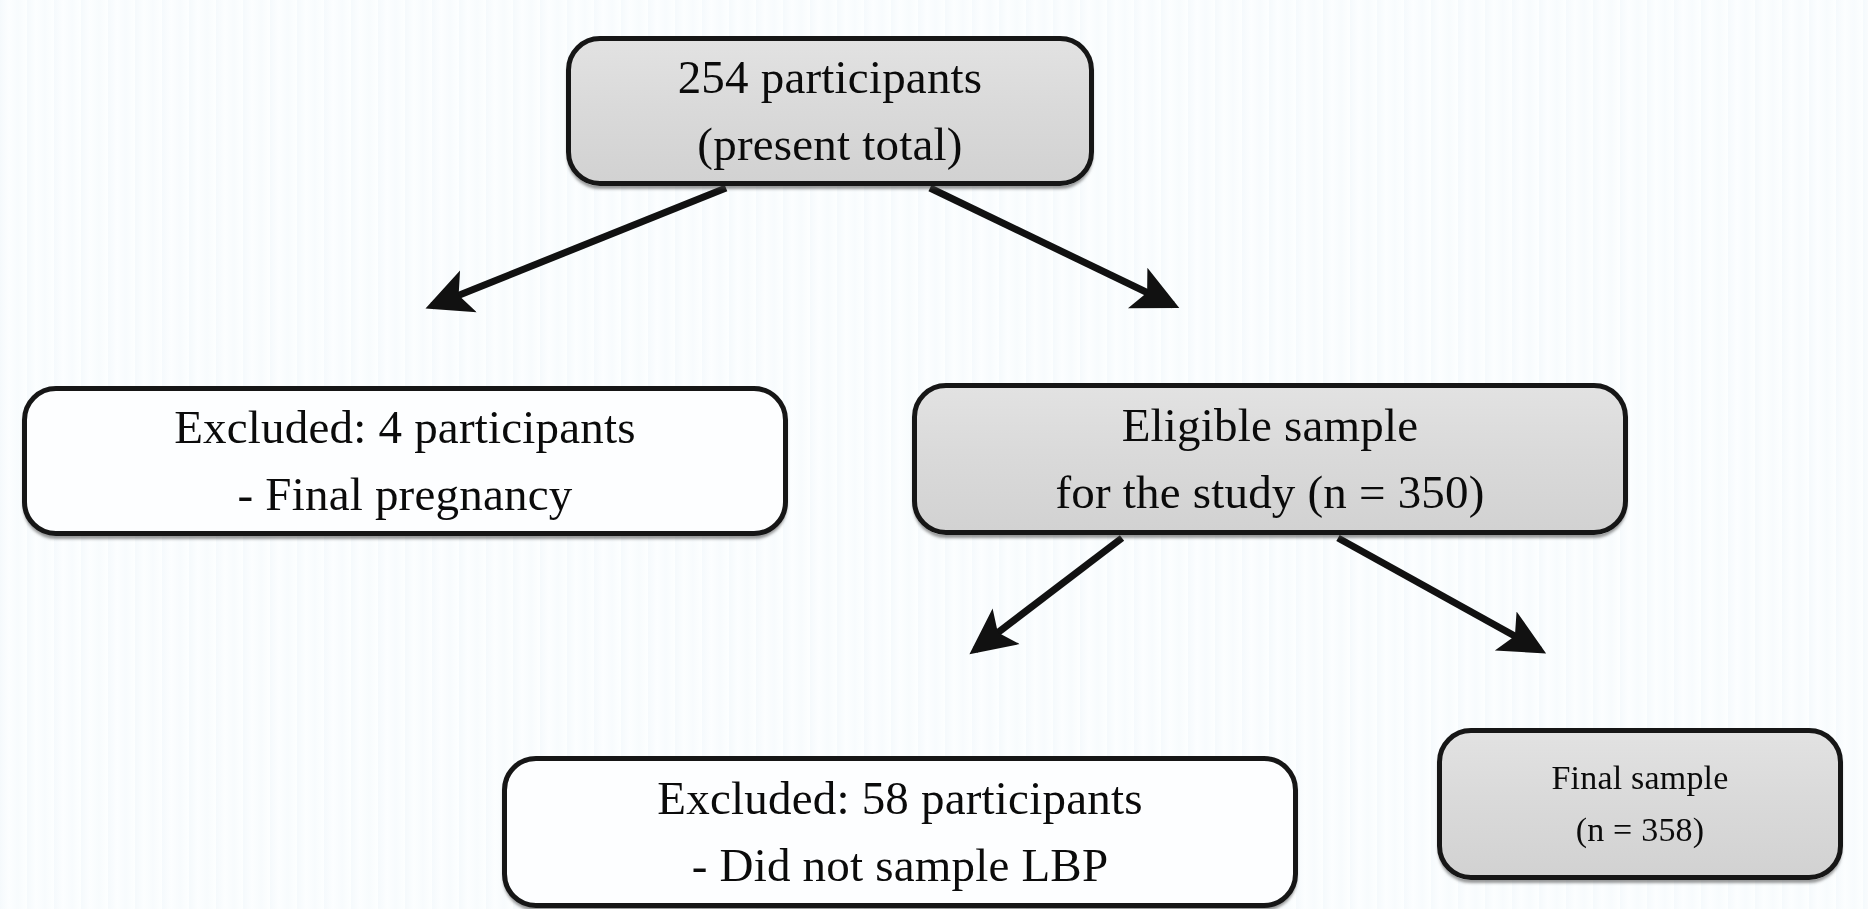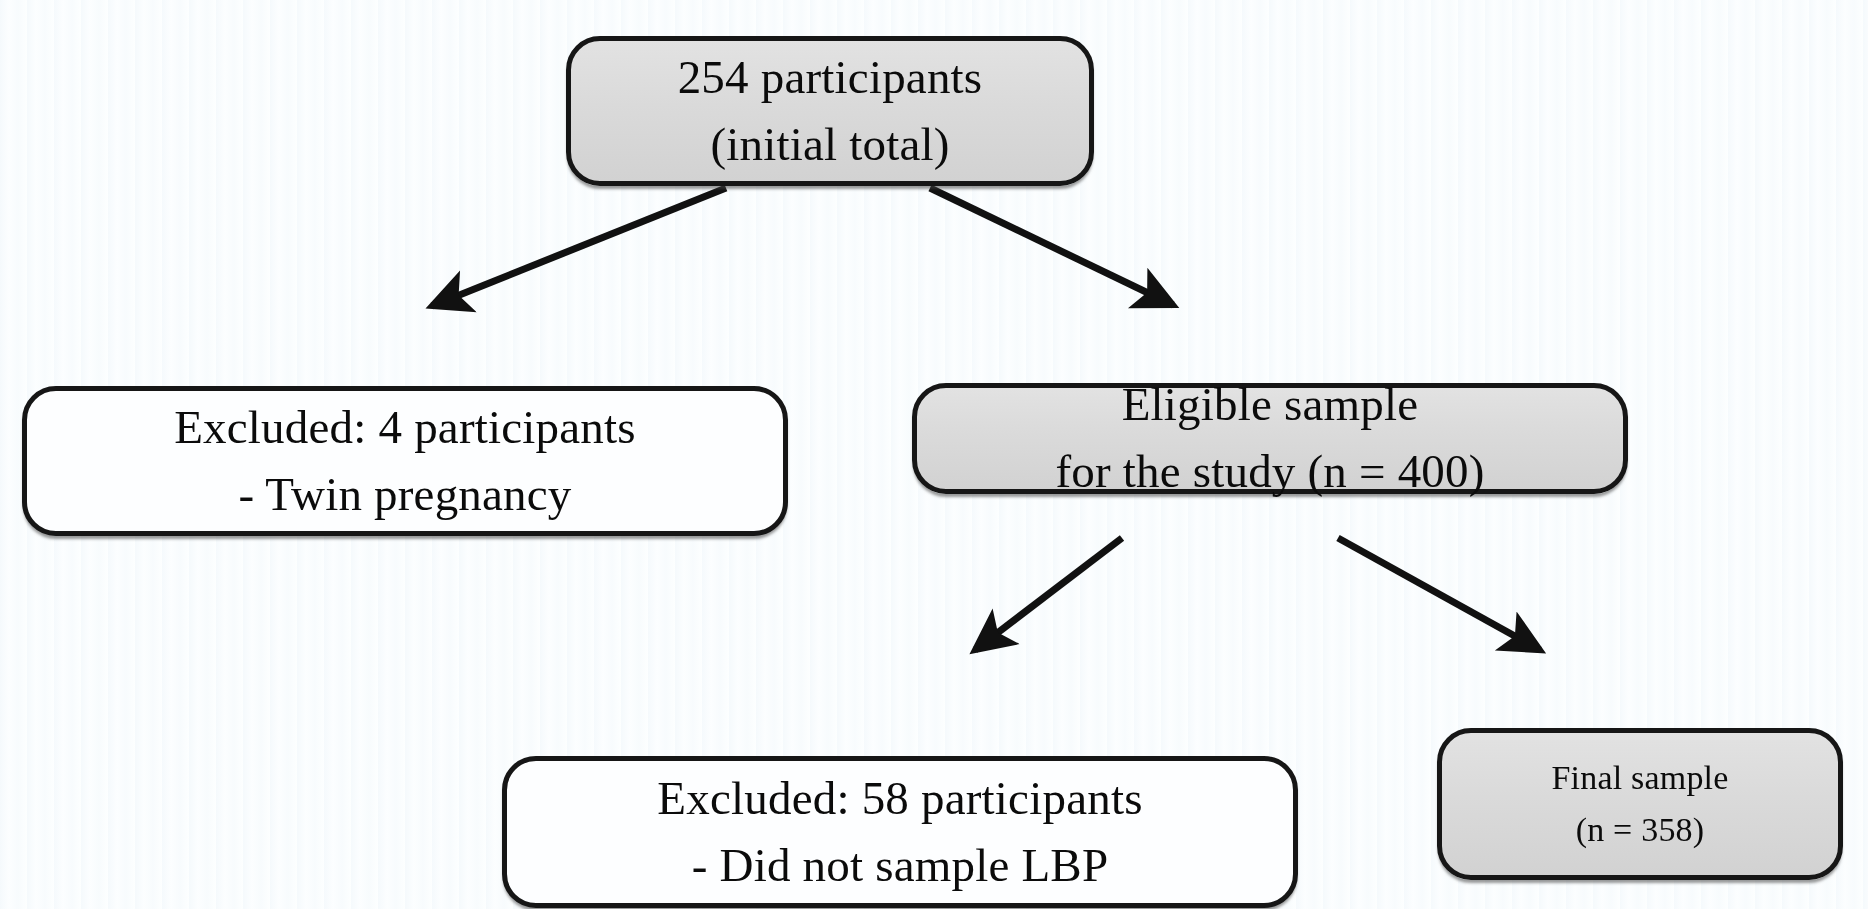--- a/index.html
+++ b/index.html
@@ -58,21 +58,21 @@
     background: #fdfeff;
   }
   .node .line {
     display: block;
     white-space: nowrap;
   }
 
   
   #node-initial       { left: 566px;  top: 36px;  width: 528px; height: 150px; font-size: 47px; }
   #node-excluded-twin { left: 22px;   top: 386px; width: 766px; height: 150px; font-size: 47px; }
-  #node-eligible      { left: 912px;  top: 383px; width: 716px; height: 111px; font-size: 47px; }
+  #node-eligible      { left: 912px;  top: 383px; width: 716px; height: 152px; font-size: 47px; }
   #node-excluded-lbp  { left: 502px;  top: 756px; width: 796px; height: 152px; font-size: 47px; }
   #node-final         { left: 1437px; top: 728px; width: 406px; height: 152px; font-size: 34px; }
 </style>
 </head>
 <body>
 
 <div id="flowchart-root">
 
   <div id="scan-texture"></div>
 
@@ -87,31 +87,31 @@
 
     <line x1="930" y1="188" x2="1173" y2="305" stroke="#111111" stroke-width="7" marker-end="url(#arrowhead)"></line>
 
     <line x1="1122" y1="538" x2="975" y2="650" stroke="#111111" stroke-width="7" marker-end="url(#arrowhead)"></line>
 
     <line x1="1338" y1="538" x2="1540" y2="650" stroke="#111111" stroke-width="7" marker-end="url(#arrowhead)"></line>
   </svg>
 
   <div class="node filled" id="node-initial">
     <span class="line">254 participants</span>
-    <span class="line">(initial total)</span>
+    <span class="line">(present total)</span>
   </div>
 
   <div class="node hollow" id="node-excluded-twin">
     <span class="line">Excluded: 4 participants</span>
-    <span class="line">- Twin pregnancy</span>
+    <span class="line">- Final pregnancy</span>
   </div>
 
   <div class="node filled" id="node-eligible">
     <span class="line">Eligible sample</span>
-    <span class="line">for the study (n = 400)</span>
+    <span class="line">for the study (n = 350)</span>
   </div>
 
   <div class="node hollow" id="node-excluded-lbp">
     <span class="line">Excluded: 58 participants</span>
     <span class="line">- Did not sample LBP</span>
   </div>
 
   <div class="node filled" id="node-final">
     <span class="line">Final sample</span>
     <span class="line">(n = 358)</span>

